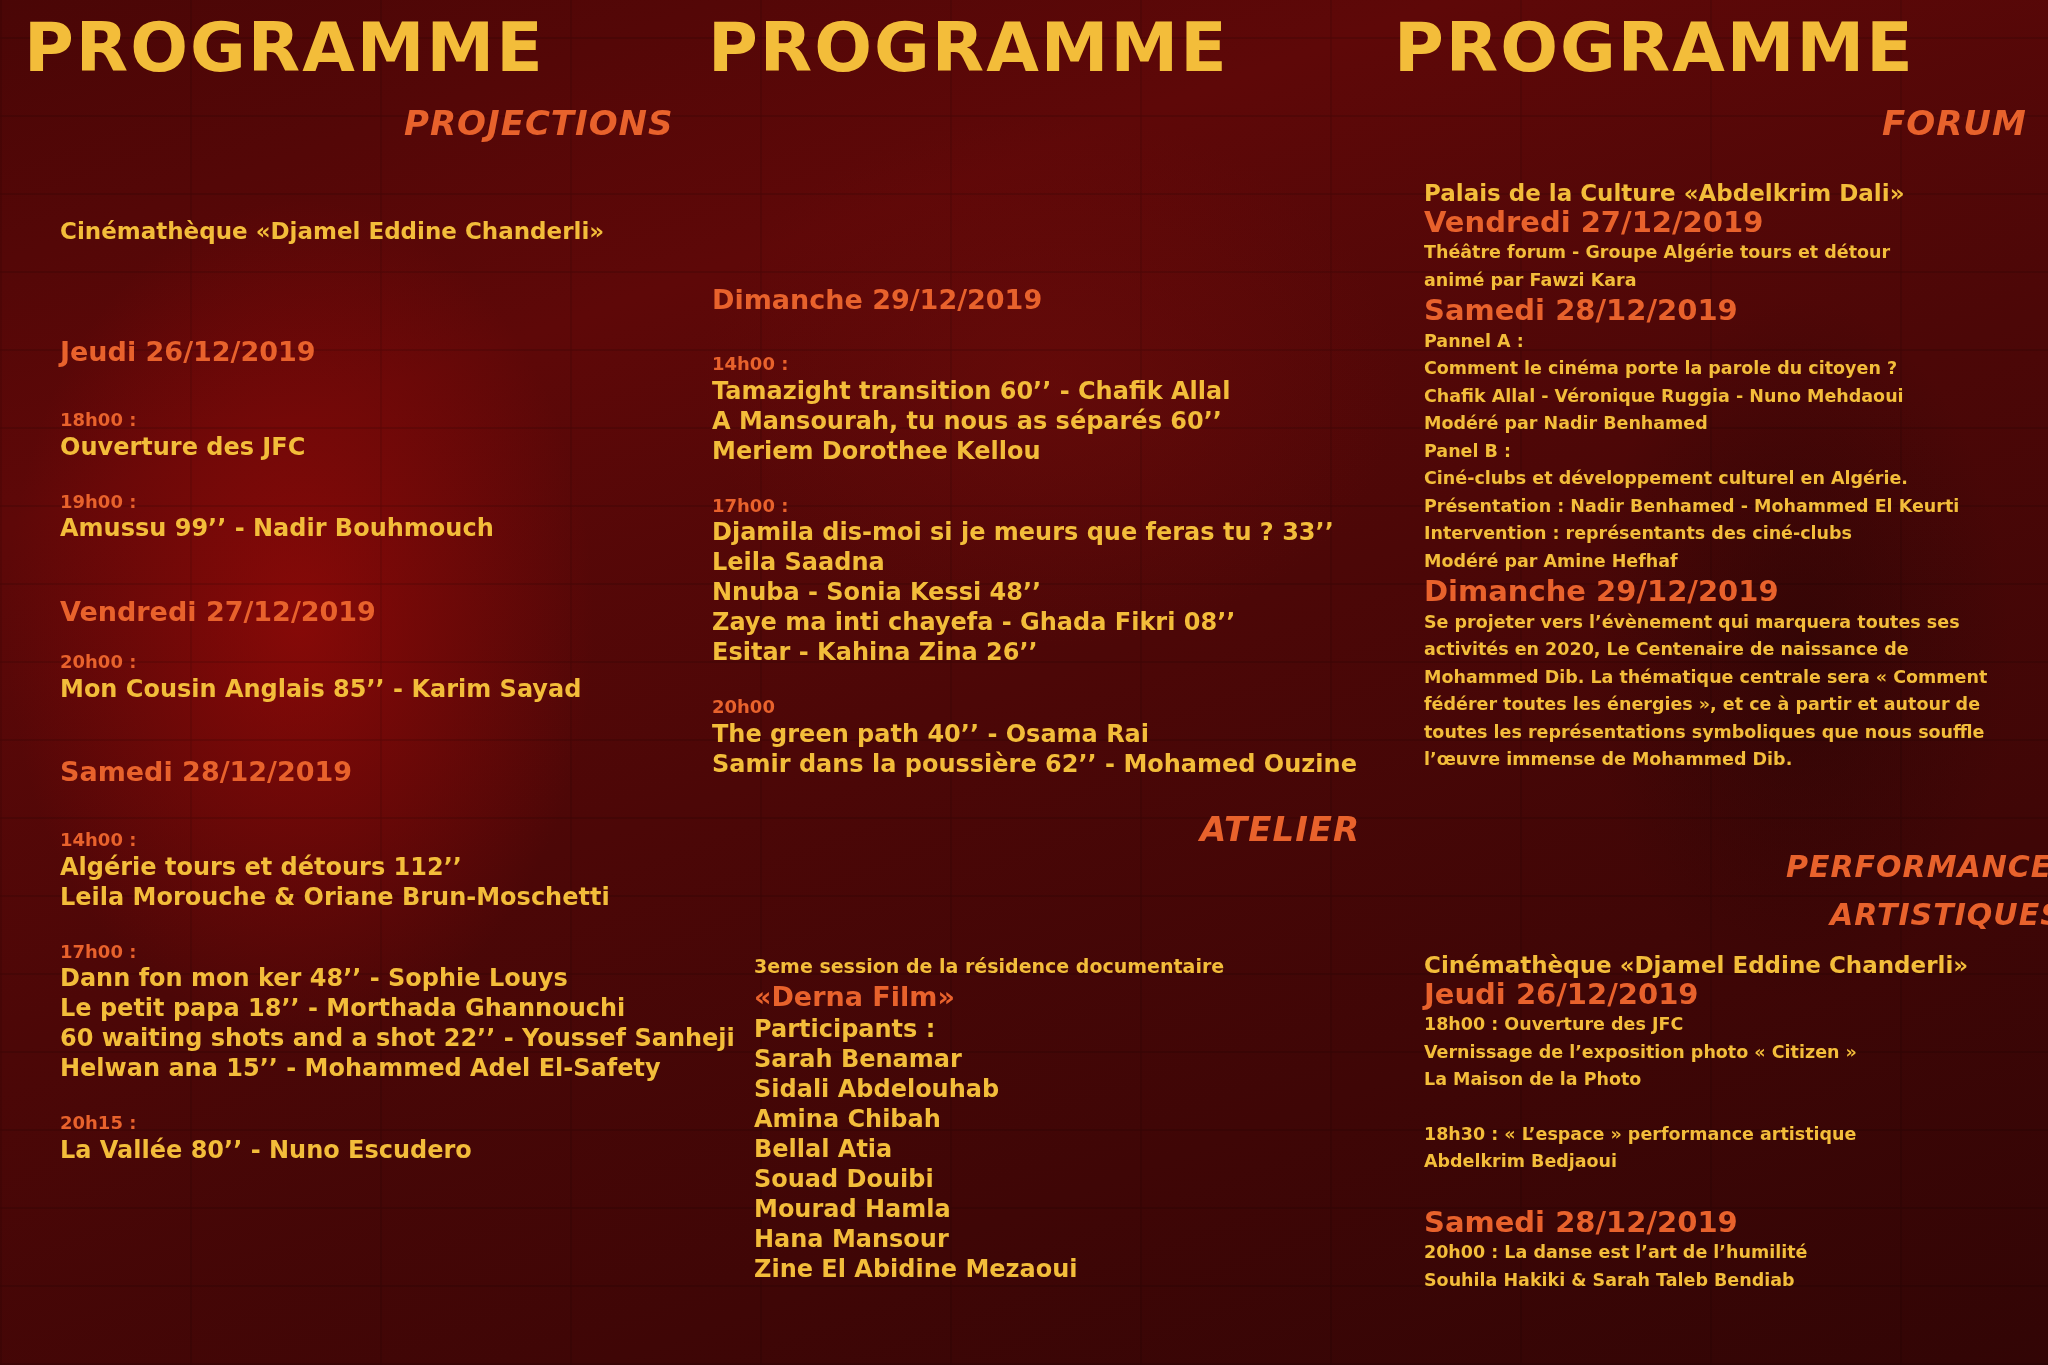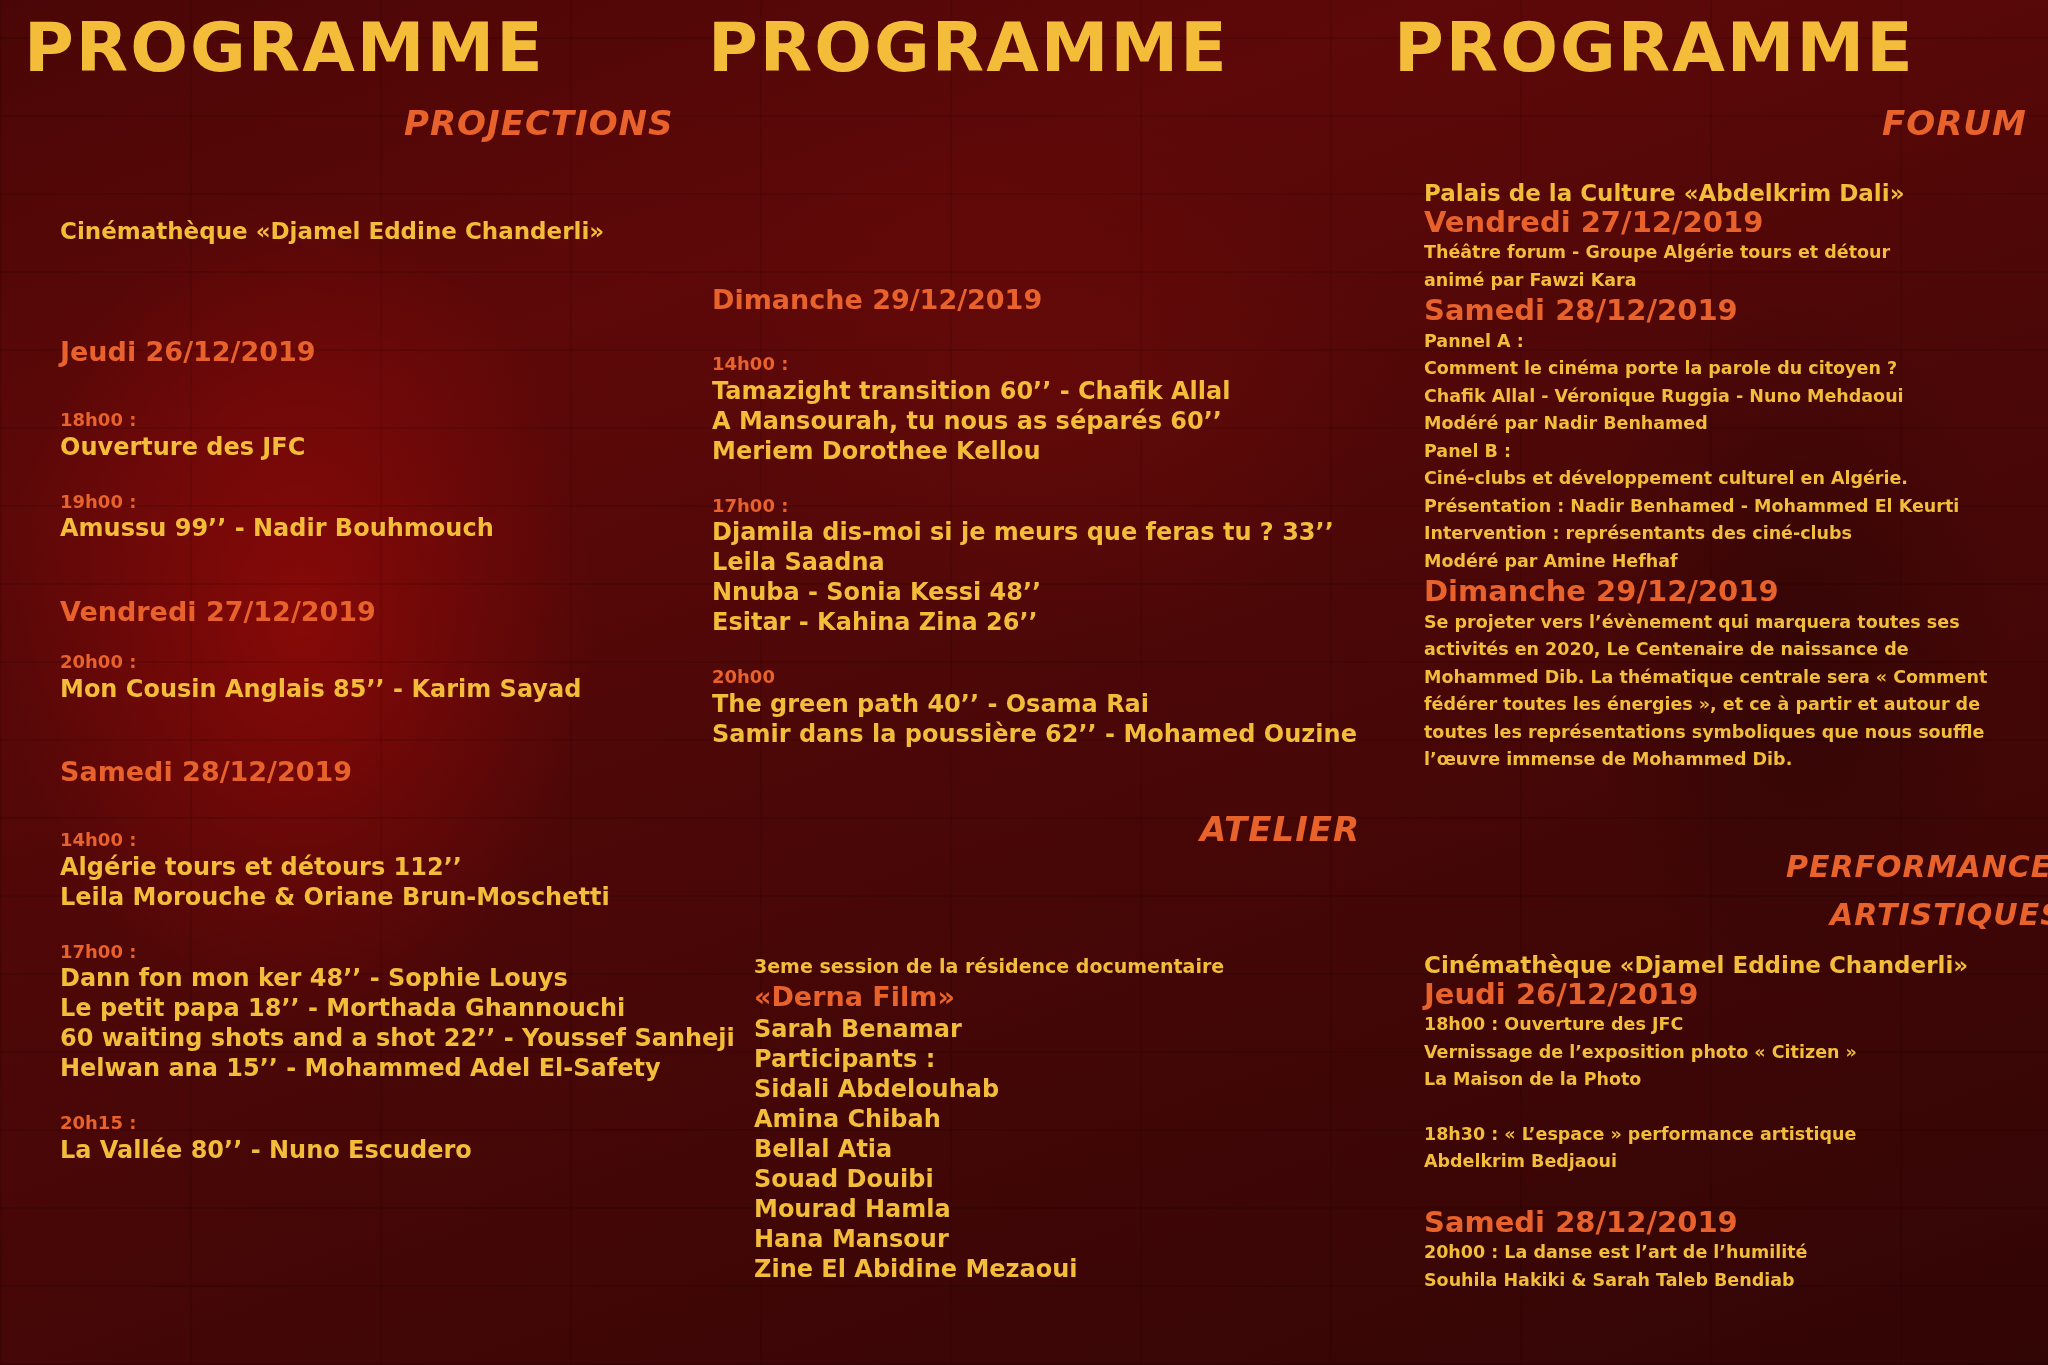--- a/index.html
+++ b/index.html
@@ -90,33 +90,34 @@
   <div style="height:36px"></div>
   <div class="time">14h00 :</div>
   <div class="line">Tamazight transition 60’’ - Chafik Allal</div>
   <div class="line">A Mansourah, tu nous as séparés 60’’</div>
   <div class="line">Meriem Dorothee Kellou</div>
   <div style="height:28px"></div>
   <div class="time">17h00 :</div>
   <div class="line">Djamila dis-moi si je meurs que feras tu ? 33’’</div>
   <div class="line">Leila Saadna</div>
   <div class="line">Nnuba - Sonia Kessi 48’’</div>
+  <div class="line">Zaye ma inti chayefa - Ghada Fikri 08’’</div>
   <div class="line">Esitar - Kahina Zina 26’’</div>
   <div style="height:28px"></div>
   <div class="time">20h00</div>
   <div class="line">The green path 40’’ - Osama Rai</div>
   <div class="line">Samir dans la poussière 62’’ - Mohamed Ouzine</div>
 </div>
 
 <div class="section-tag" style="left:1200px; top:812px;">ATELIER</div>
 <div class="col" style="left:722px; top:952px;margin-left:32px;">
   <div class="line" style="font-size:19px; line-height:28px;">3eme session de la résidence documentaire</div>
   <div class="derna">«Derna Film»</div>
+  <div class="line">Participants :</div>
   <div class="line">Sarah Benamar</div>
-  <div class="line">Participants :</div>
   <div class="line">Sidali Abdelouhab</div>
   <div class="line">Amina Chibah</div>
   <div class="line">Bellal Atia</div>
   <div class="line">Souad Douibi</div>
   <div class="line">Mourad Hamla</div>
   <div class="line">Hana Mansour</div>
   <div class="line">Zine El Abidine Mezaoui</div>
 </div>
 
 <div class="col" style="left:1424px; top:180px;">

